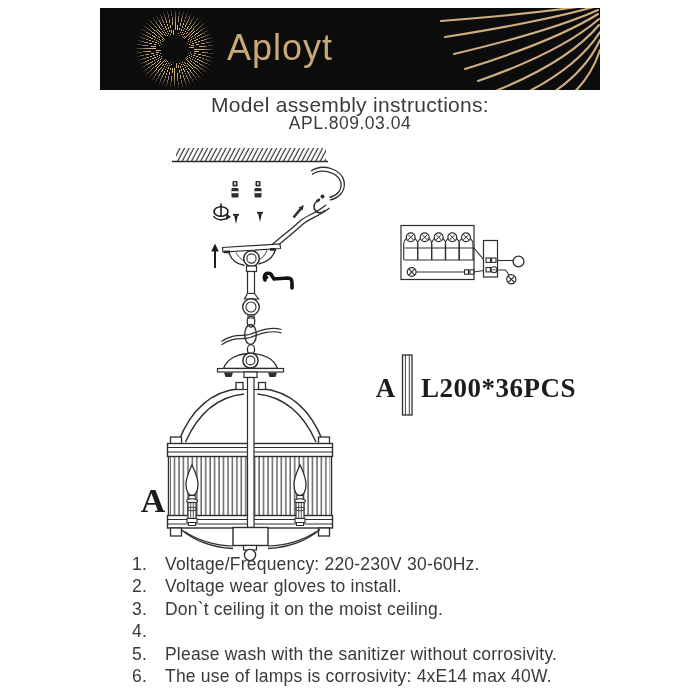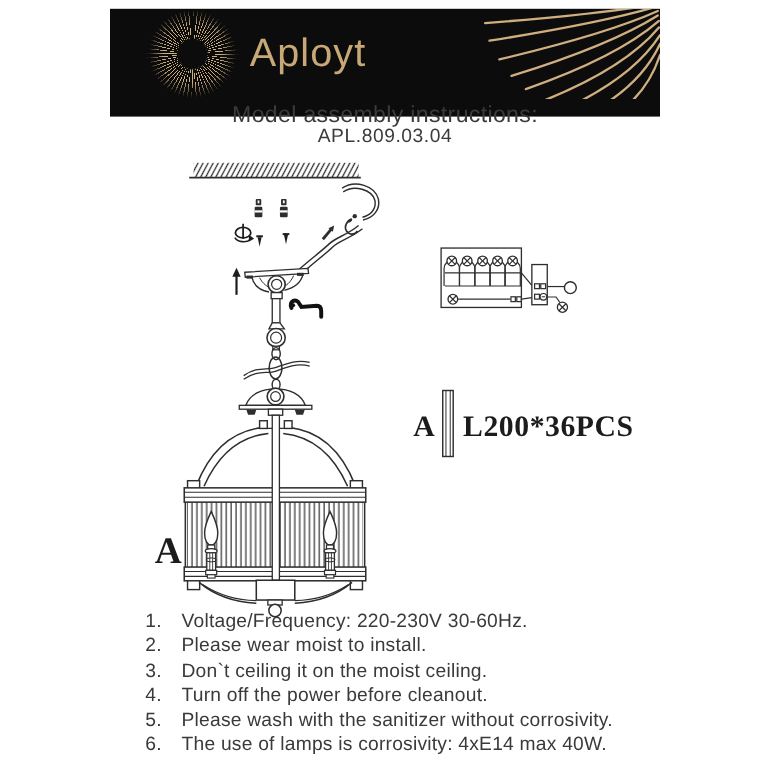--- a/index.html
+++ b/index.html
@@ -2,21 +2,21 @@
 <html><head>
 <meta charset="utf-8">
 <style>
   html,body{margin:0;padding:0;}
   body{
     width:700px;height:700px;position:relative;background:#ffffff;
     font-family:"Liberation Sans", sans-serif;overflow:hidden;
   }
   
   .banner{
-    position:absolute;left:100px;top:8px;width:500px;height:98px;
+    position:absolute;left:100px;top:8px;width:500px;height:82px;
     background:#0c0c0c;overflow:hidden;
   }
   .sunburst{
     position:absolute;left:34px;top:0px;width:82px;height:82px;border-radius:50%;
     background:
       radial-gradient(circle at 50% 50%, #0c0c0c 0 13px, rgba(12,12,12,0) 15px 26px, rgba(12,12,12,0.45) 33px, #0c0c0c 40px),
       repeating-conic-gradient(from 0deg, #cfae80 0deg 1.5deg, rgba(12,12,12,0) 1.5deg 6deg);
   }
   .brand{
     position:absolute;left:127px;top:19px;
@@ -306,29 +306,28 @@
   </g>
 </svg>
 
 <div class="instructions">
   <div class="instr-row">
     <span class="instr-num">1.</span>
     <span class="instr-text">Voltage/Frequency: 220-230V 30-60Hz.</span>
   </div>
   <div class="instr-row">
     <span class="instr-num">2.</span>
-    <span class="instr-text">Please wear moist to install.</span>
+    <span class="instr-text">Voltage wear gloves to install.</span>
   </div>
   <div class="instr-row">
     <span class="instr-num">3.</span>
     <span class="instr-text">Don`t ceiling it on the moist ceiling.</span>
   </div>
   <div class="instr-row">
     <span class="instr-num">4.</span>
-    <span class="instr-text">Turn off the power before cleanout.</span>
   </div>
   <div class="instr-row">
     <span class="instr-num">5.</span>
     <span class="instr-text">Please wash with the sanitizer without corrosivity.</span>
   </div>
   <div class="instr-row">
     <span class="instr-num">6.</span>
     <span class="instr-text">The use of lamps is corrosivity: 4xE14 max 40W.</span>
   </div>
 </div>

